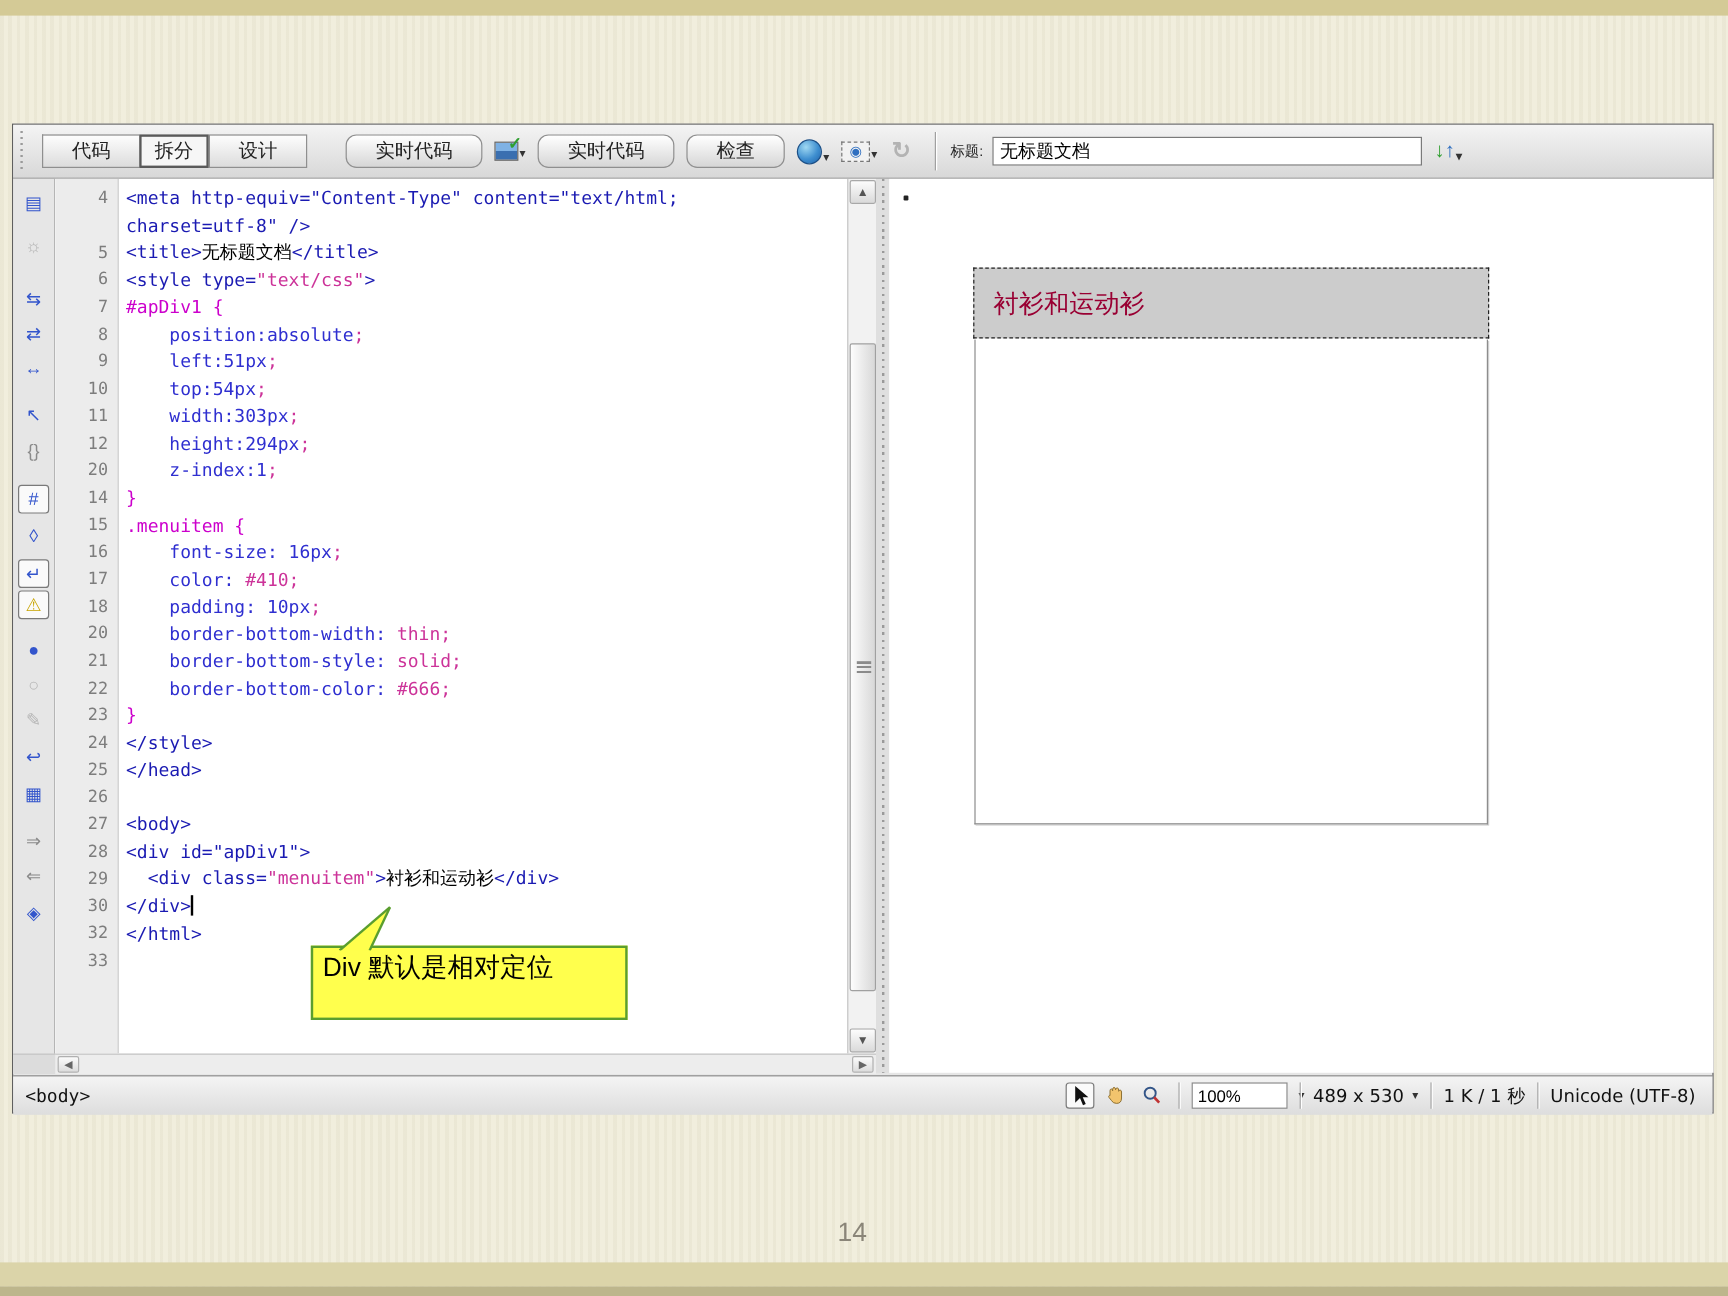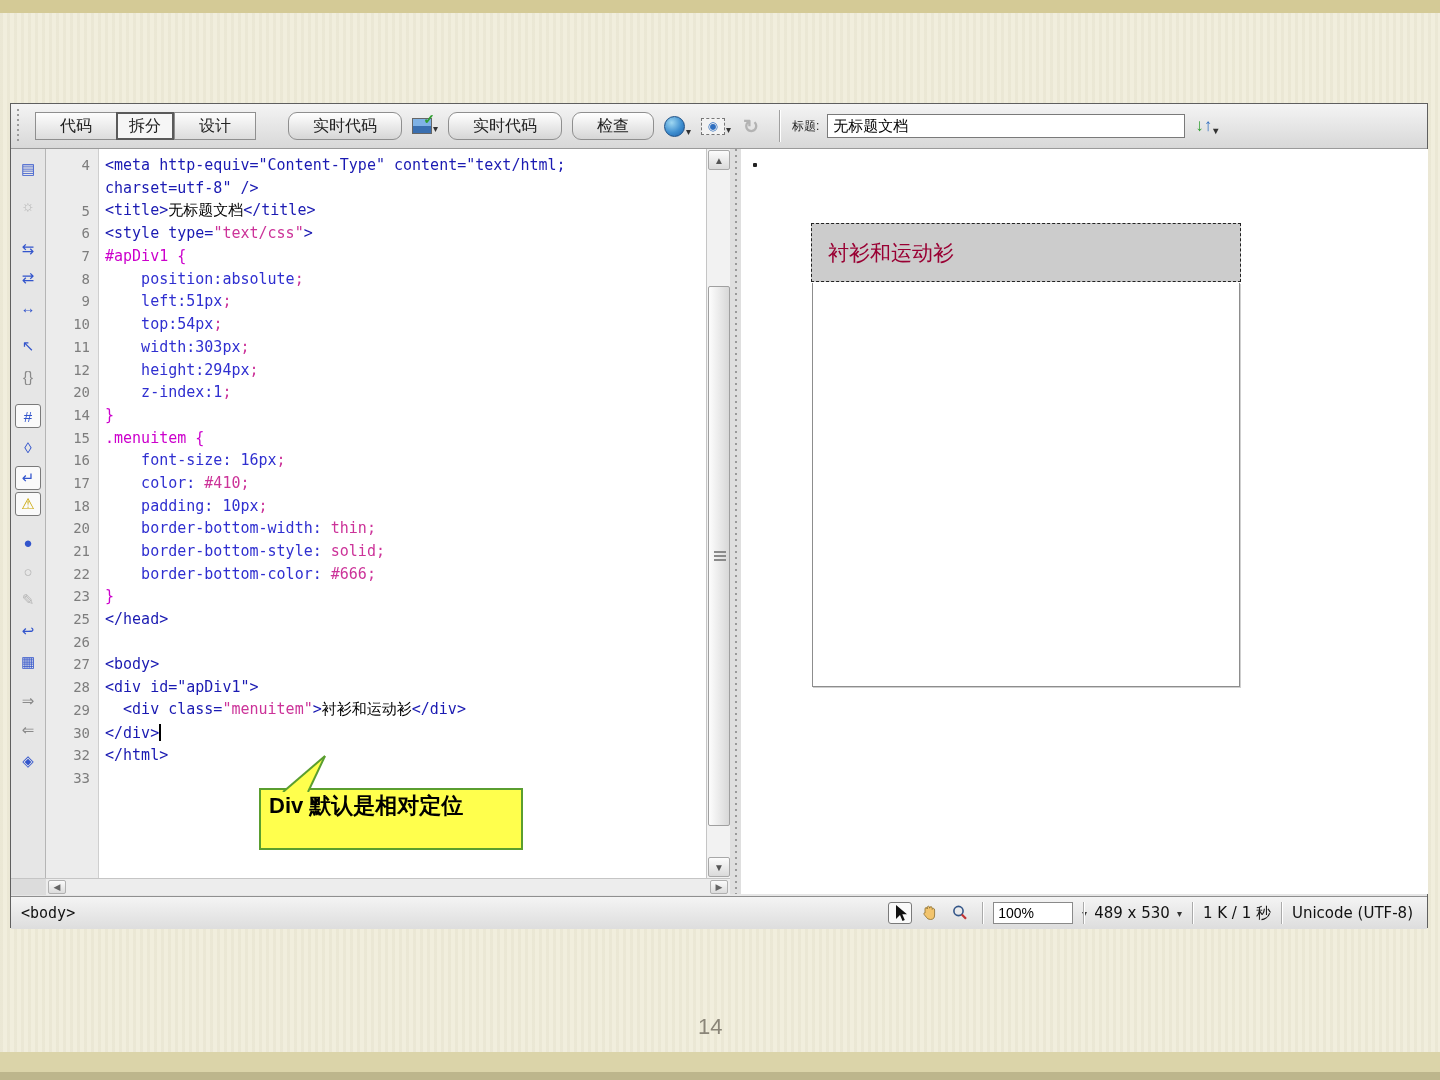--- a/index.html
+++ b/index.html
@@ -125,21 +125,21 @@
   .sb-tool { width:24px; height:22px; display:flex; align-items:center; justify-content:center; }
   .sb-tool.pressed { background:#fafafa; border:1px solid #7a7a7a; border-radius:3px; }
   .sb-sep { width:1px; height:22px; background:#aaa; box-shadow:1px 0 0 #fff; margin:0 4px; }
   .zoom-combo { width:80px; height:22px; background:#fff; border:1px solid #8a8a8a; font-size:14px;
     display:flex; align-items:center; padding:0 4px; justify-content:space-between;gap:47px; }
   .sb-text { font-size:15px; color:#111; font-family:"DejaVu Sans",sans-serif; white-space:nowrap; }
 
   
   .callout { position:absolute; left:248px; top:684px; width:264px; height:62px;
     background:#ffff4d; border:2px solid #5a9e2f; font-size:22px; color:#000;
-    padding:2px 8px; line-height:28px; z-index:5;font-weight:bold; }
+    padding:2px 8px; line-height:28px; z-index:5; }
   .callout-tail { position:absolute; left:250px; top:646px; z-index:6; }
 </style>
 </head>
 <body>
 
 <div class="band-top"></div>
 <div class="band-bottom"></div>
 <div class="band-bottom2"></div>
 <div class="page-num">14</div>
 
@@ -279,20 +279,24 @@
         </div>
         <div class="code-row">
           <div class="gutter-cell">22</div>
           <div class="code-cell"><span class="tok-css">    border-bottom-color: </span><span class="tok-pnk">#666;</span></div>
         </div>
         <div class="code-row">
           <div class="gutter-cell">23</div>
           <div class="code-cell"><span class="tok-sel">}</span></div>
         </div>
         <div class="code-row">
+          <div class="gutter-cell">24</div>
+          <div class="code-cell"><span class="tok-tag">&lt;/style&gt;</span></div>
+        </div>
+        <div class="code-row">
           <div class="gutter-cell">25</div>
           <div class="code-cell"><span class="tok-tag">&lt;/head&gt;</span></div>
         </div>
         <div class="code-row">
           <div class="gutter-cell">26</div>
           <div class="code-cell"></div>
         </div>
         <div class="code-row">
           <div class="gutter-cell">27</div>
           <div class="code-cell"><span class="tok-tag">&lt;body&gt;</span></div>

